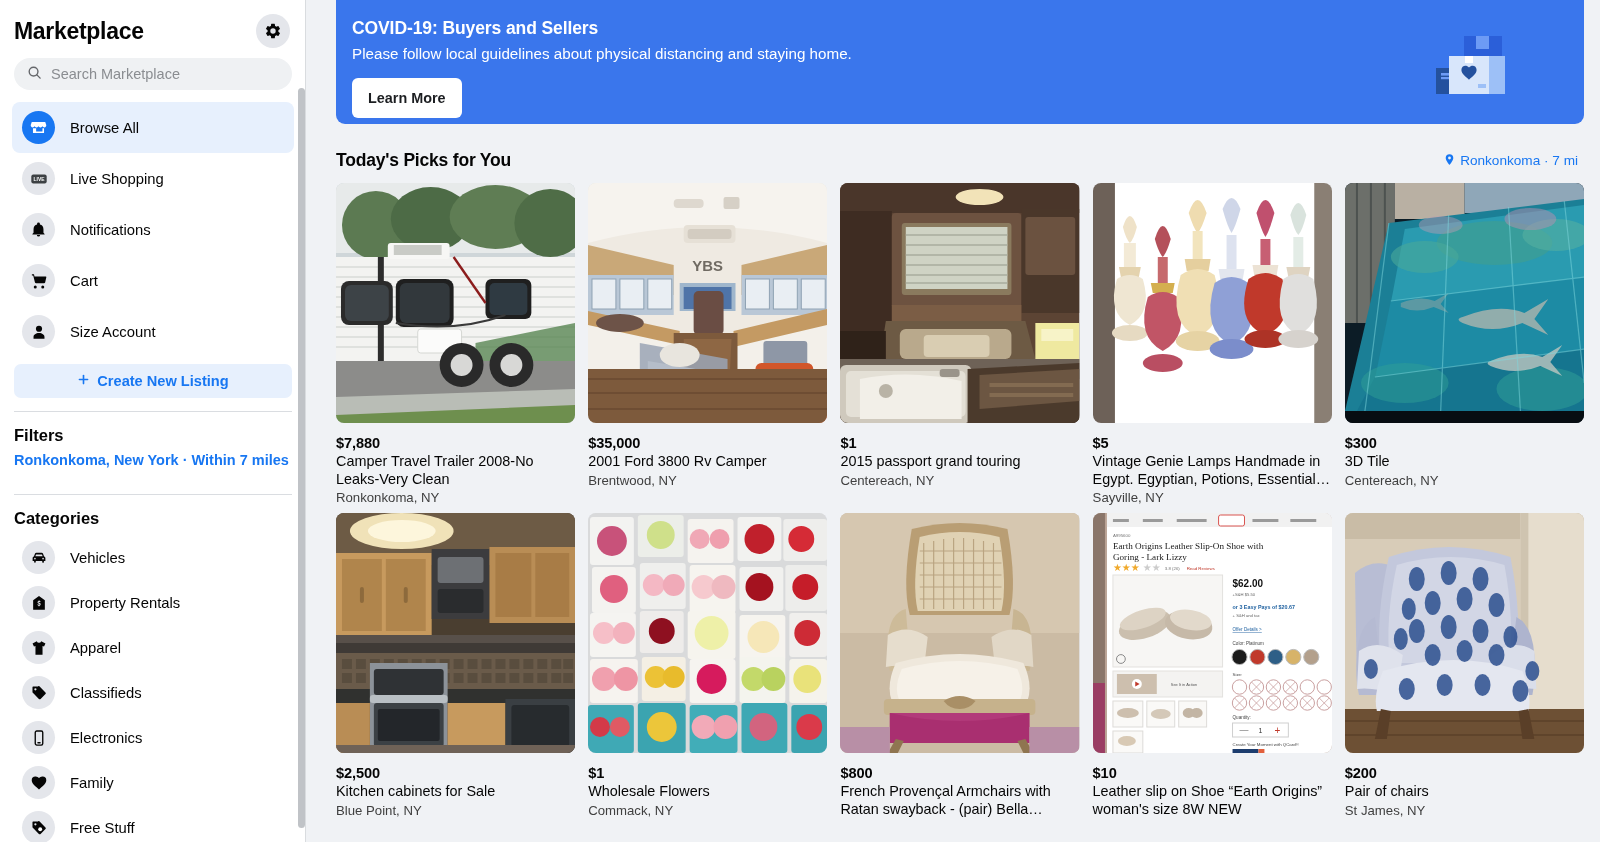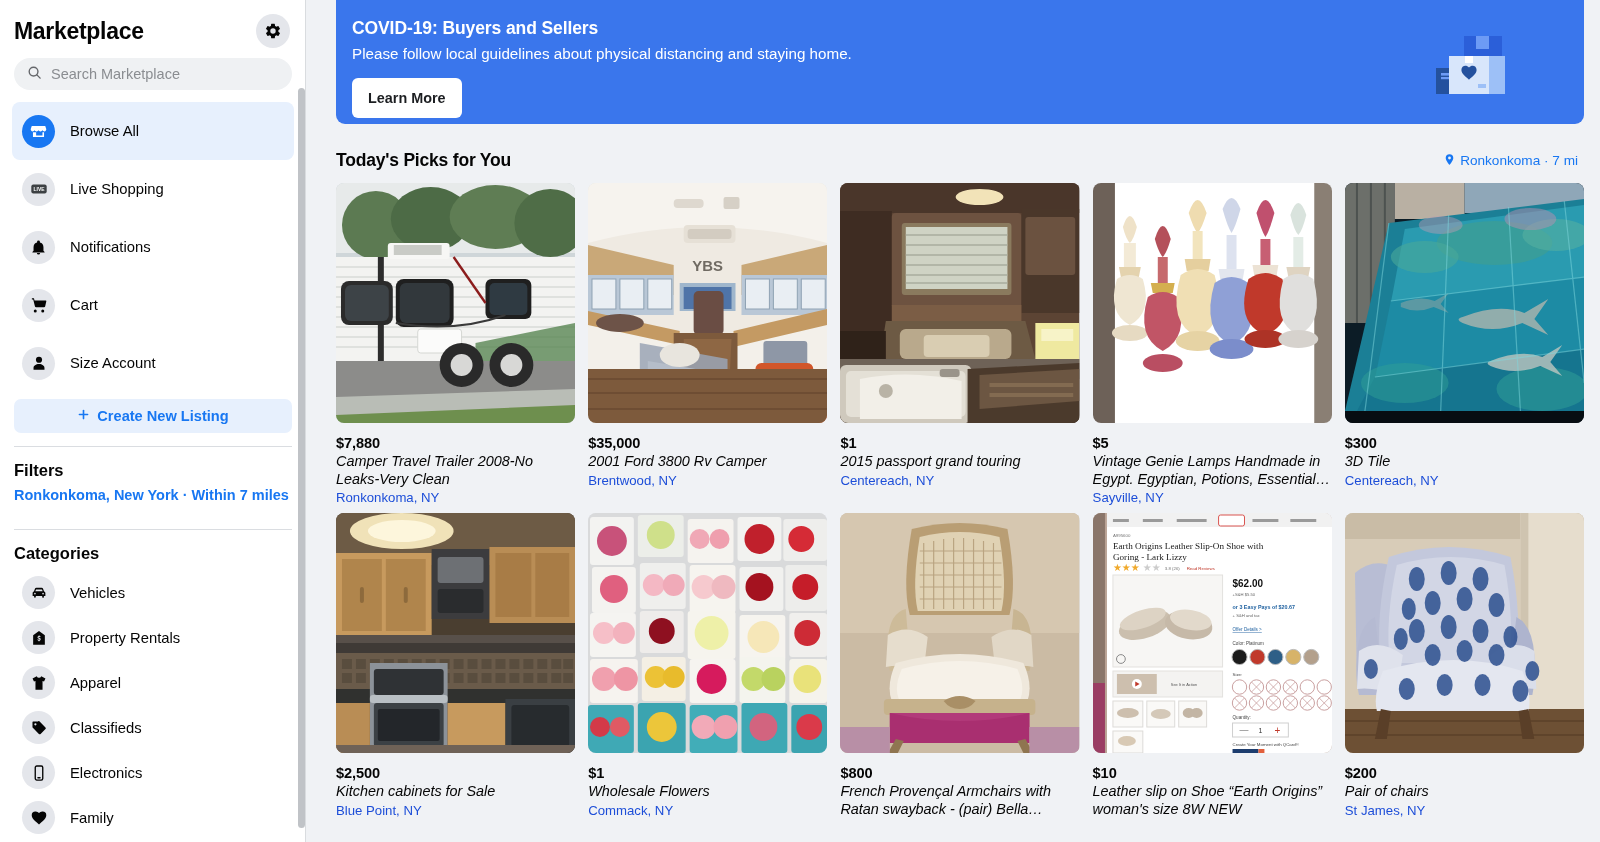--- a/index.html
+++ b/index.html
@@ -33,21 +33,21 @@
   .search-input {
     border: none; background: transparent; outline: none;
     font-family: "Liberation Sans", sans-serif; font-size: 14.5px;
     color: #65676b; width: 100%;
   }
   .search-input::placeholder { color: #8a8d91; }
 
   .navlist { padding-top: 2px; }
   .nav-item {
     display: flex; align-items: center; gap: 15px;
-    height: 58px; padding: 0 10px; border-radius: 8px; cursor: pointer;
+    height: 51px; padding: 0 10px; border-radius: 8px; cursor: pointer;
   }
   .nav-item.active { background: #e7f0fd; }
   .nav-label { font-size: 14.8px; color: #050505; }
   .icon-circle {
     width: 33px; height: 33px; border-radius: 50%; background: #e4e6eb;
     display: flex; align-items: center; justify-content: center; flex: 0 0 33px;
   }
   .icon-circle.blue { background: #1877f2; }
 
   .create-btn {
@@ -96,22 +96,22 @@
     display: grid; grid-template-columns: repeat(5, 1fr); gap: 8px 13px;
     padding: 12px 16px 0 30px;
   }
   .card { cursor: pointer; }
   .thumb {
     width: 100%; height: 240px; border-radius: 8px; overflow: hidden;
     background: #e4e6eb; position: relative;
   }
   .thumb svg { display: block; width: 100%; height: 100%; }
   .c-price { font-size: 14.6px; font-weight: bold; color: #050505; margin-top: 12px; letter-spacing: -.1px; }
-  .c-title { font-size: 14.4px; color: #050505; margin-top: 2px; line-height: 17.5px; font-style: italic; }
-  .c-loc { font-size: 13.2px; color: #1d4ed8; margin-top: 2px; }
+  .c-title { font-size: 14.4px; color: #050505; margin-top: 2px; line-height: 17.5px; }
+  .c-loc { font-size: 13.2px; color: #404040; margin-top: 2px; }
 </style>
 </head>
 <body>
 
 <div class="app">
 
   <div class="sidebar">
     <div class="sb-inner">
       <div class="sb-head">
         <div class="sb-title">Marketplace</div>

